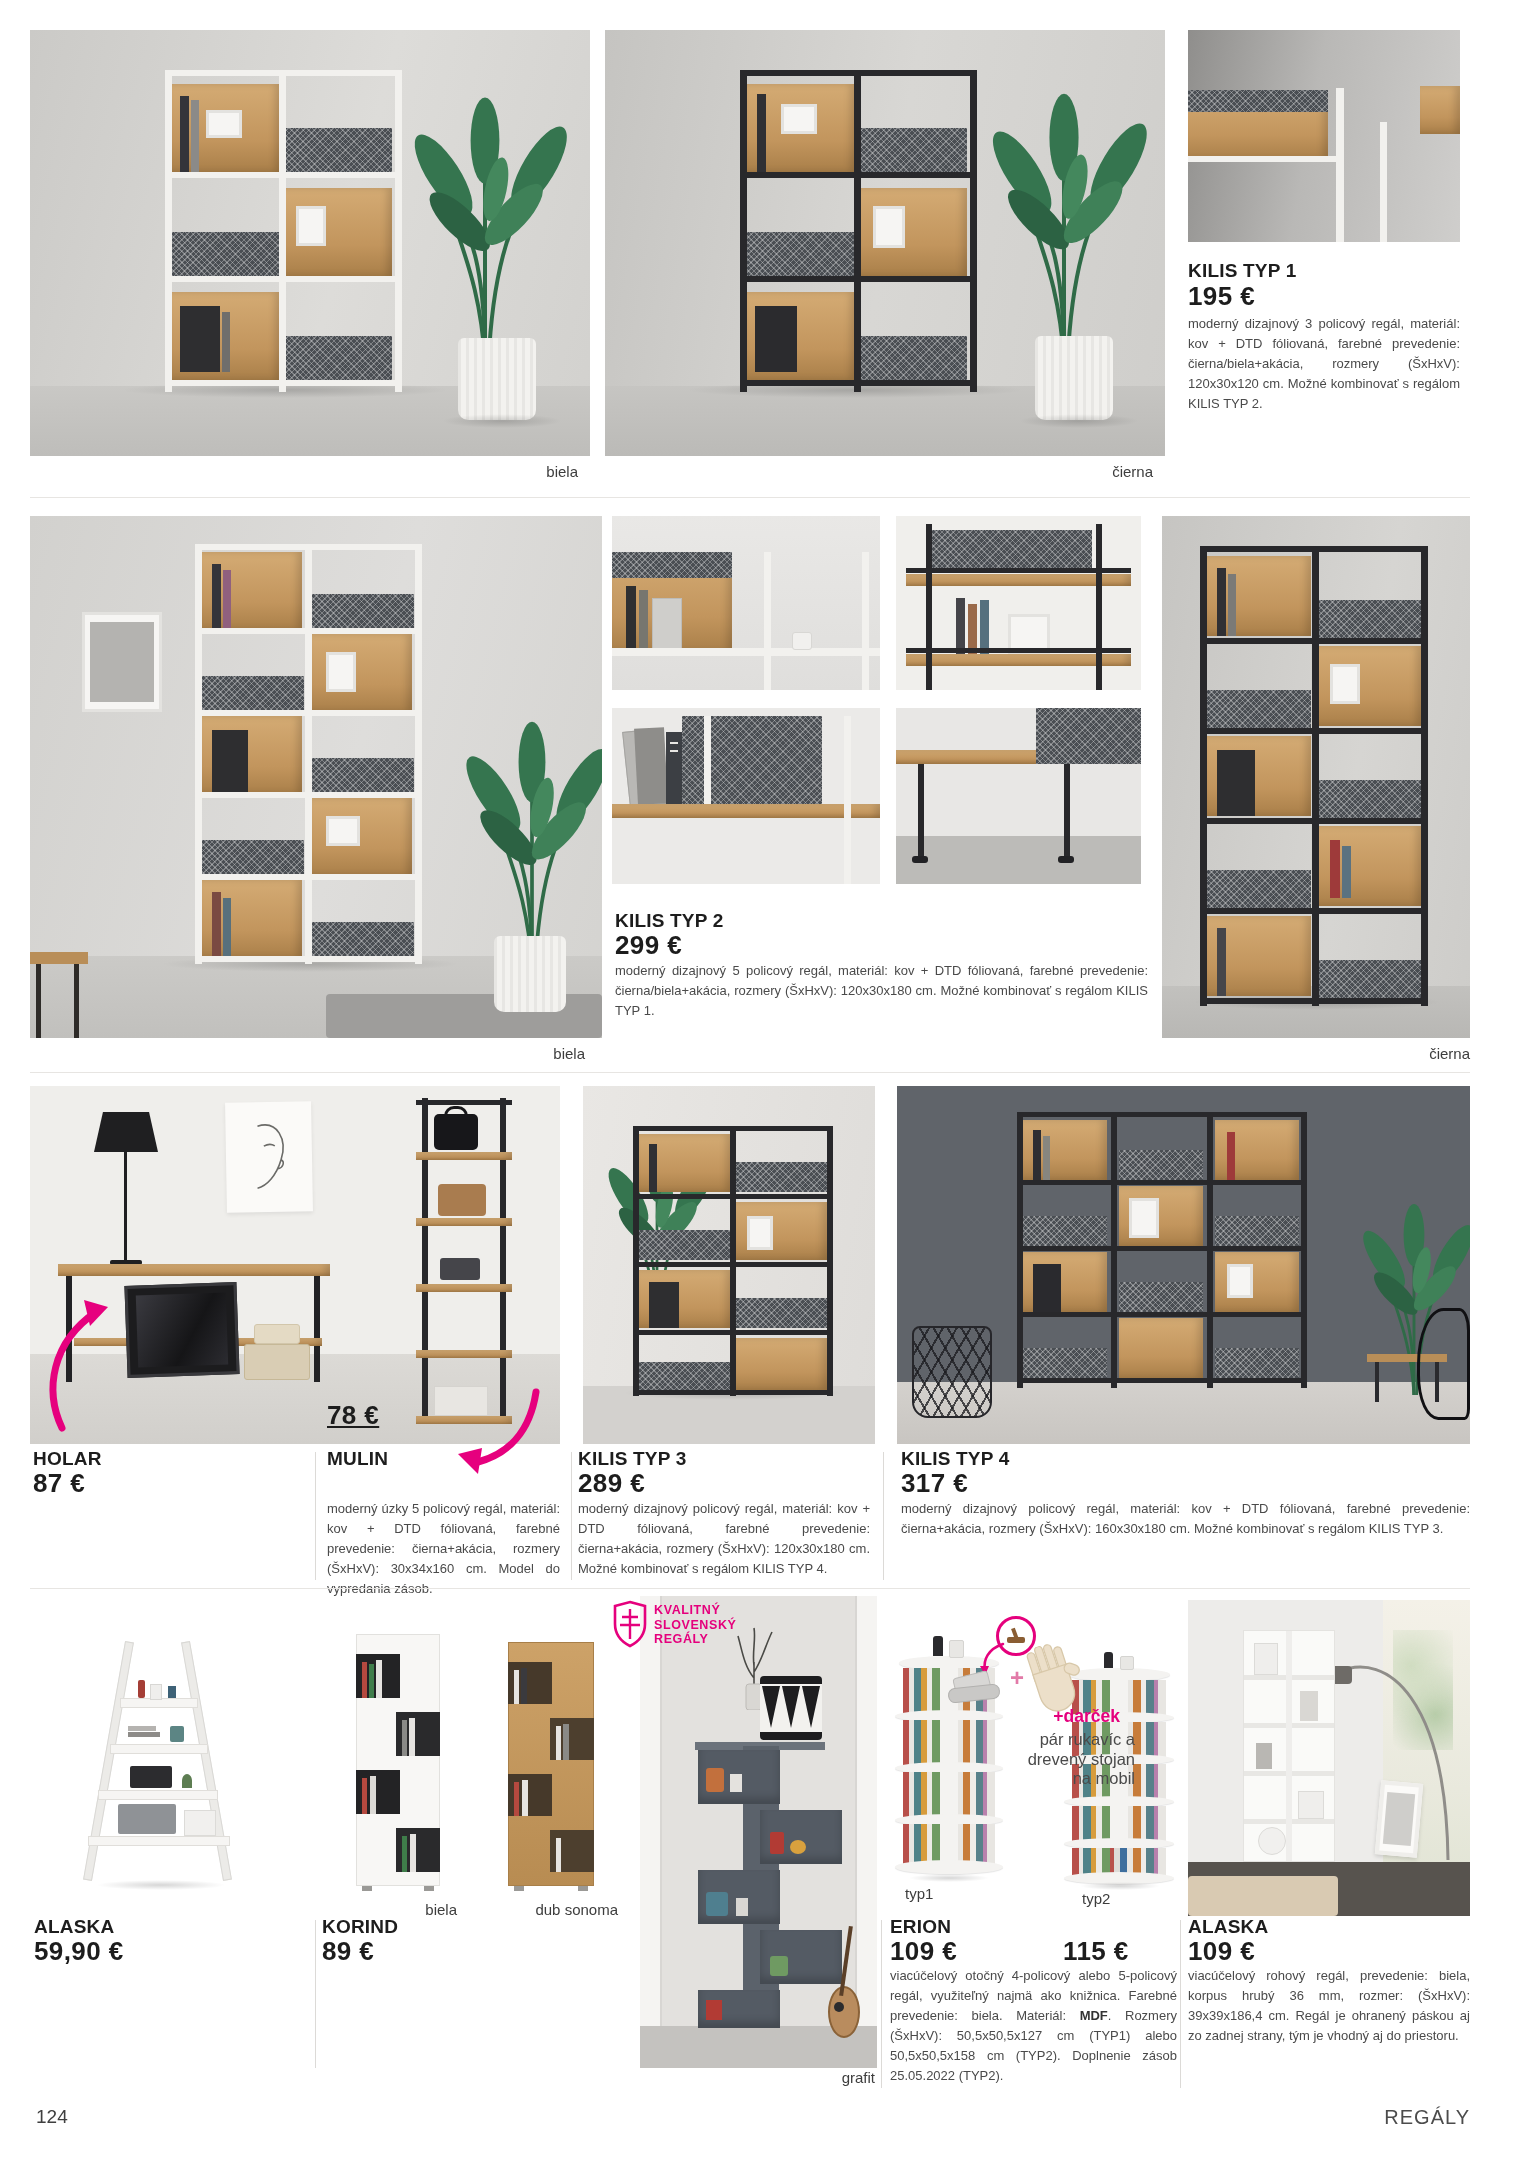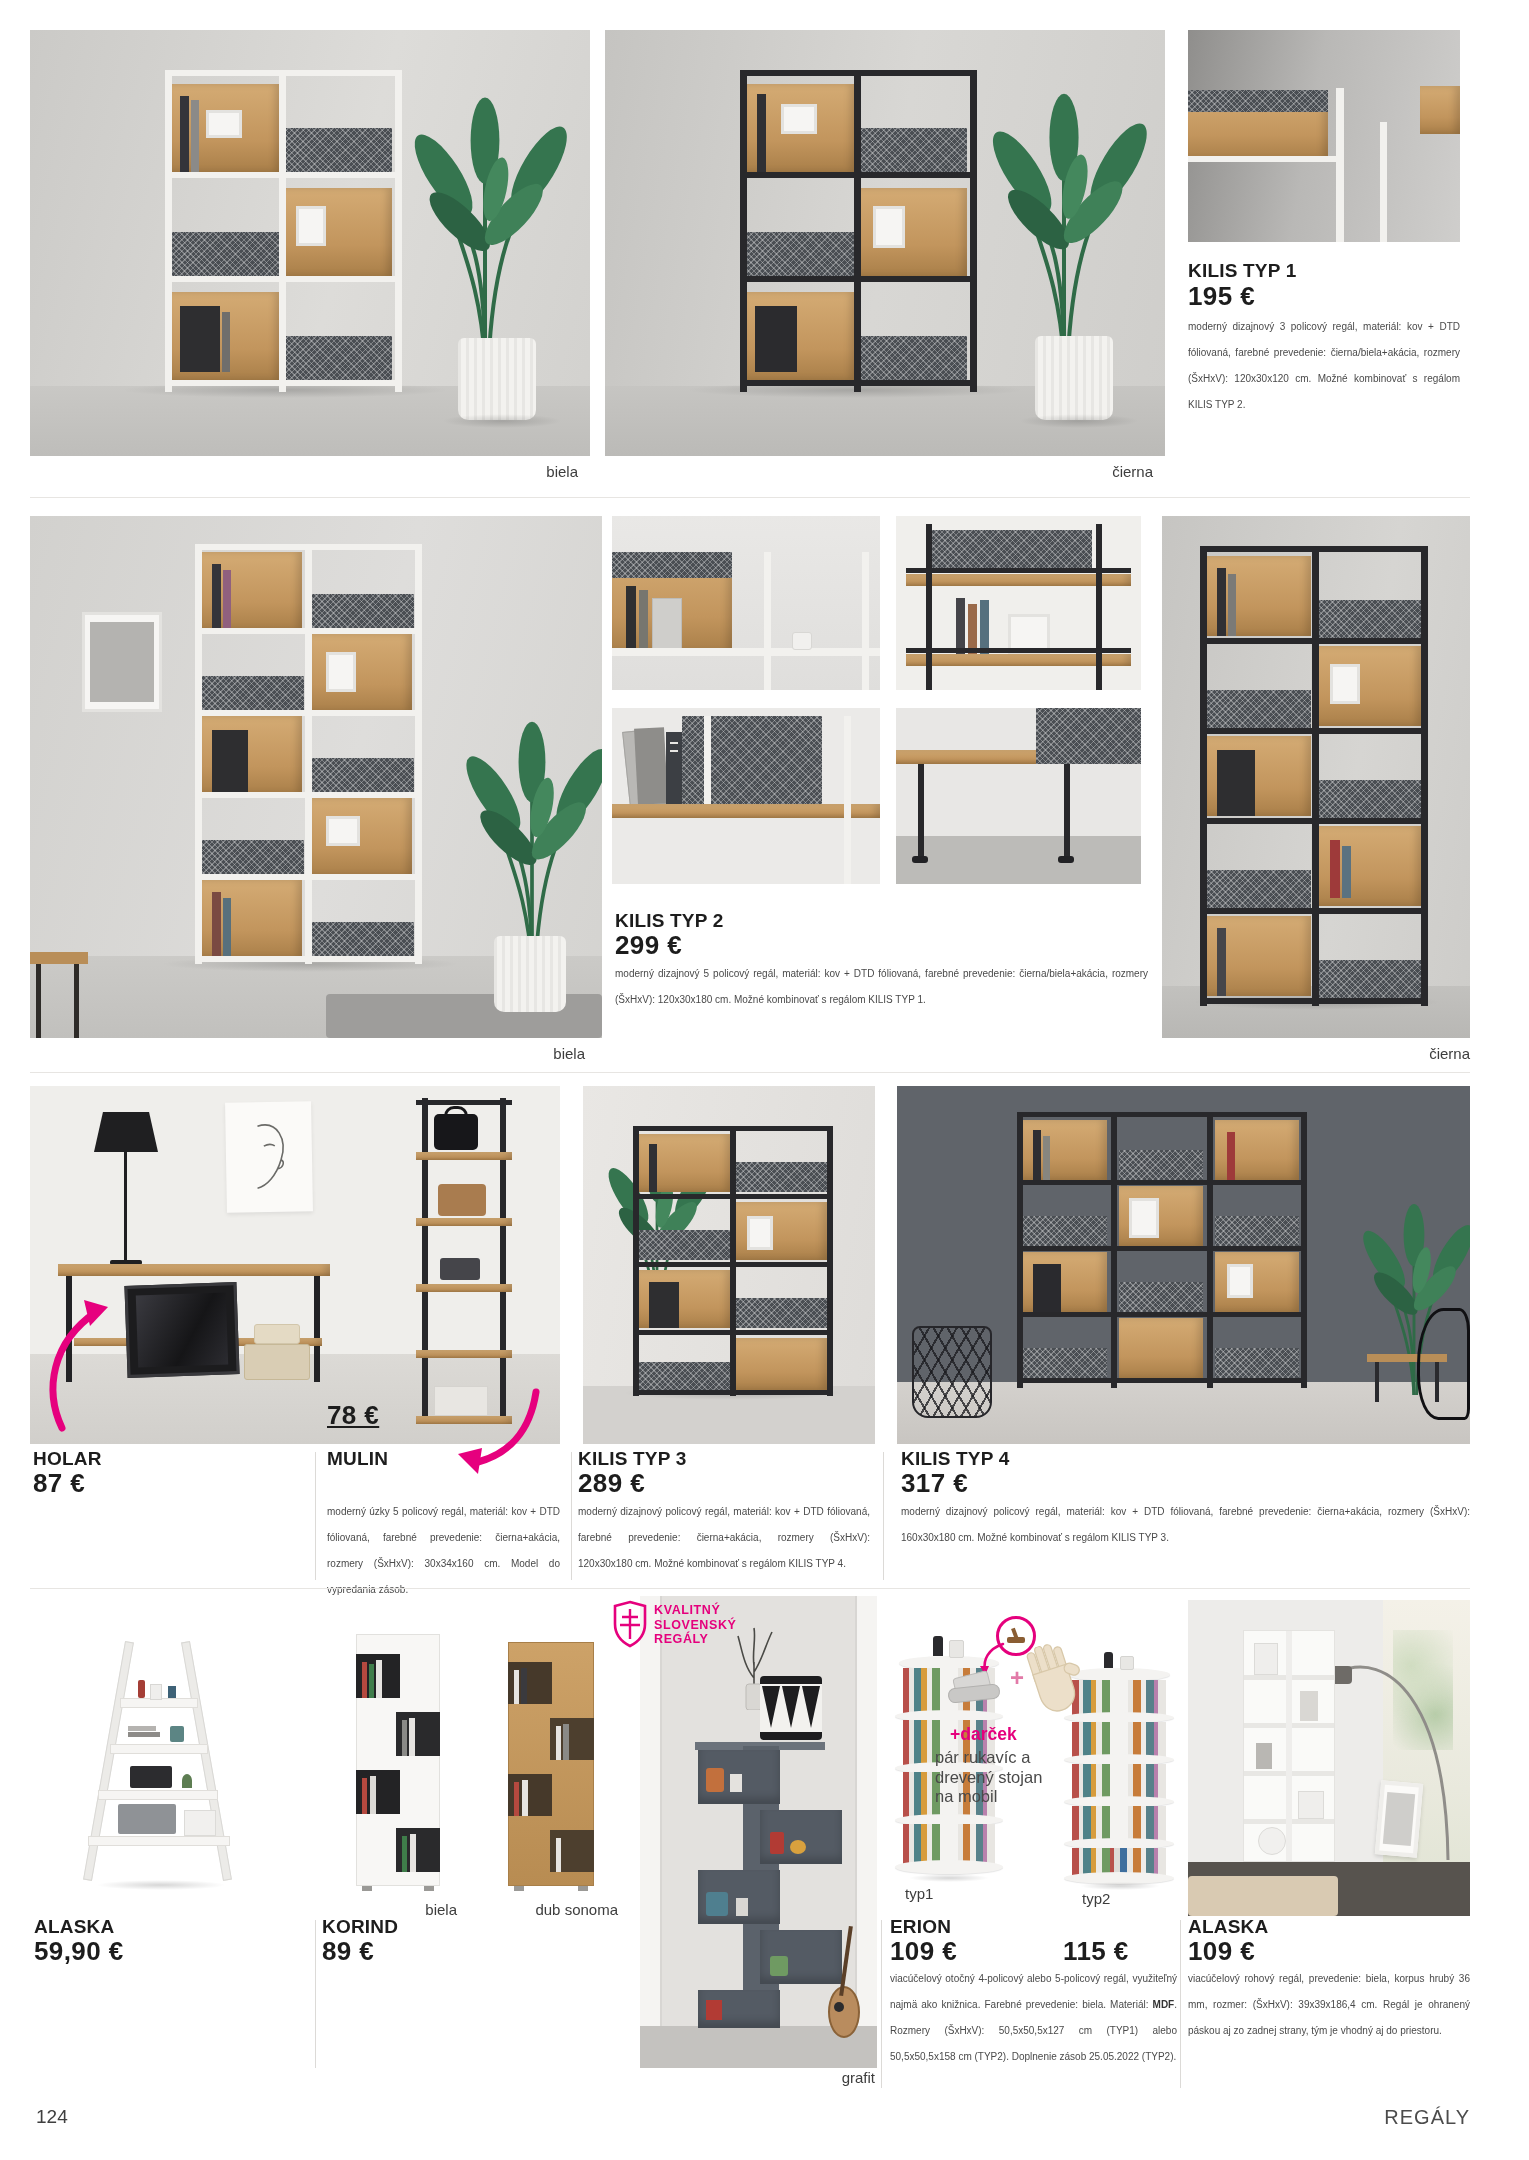--- a/index.html
+++ b/index.html
@@ -2,25 +2,25 @@
 <html><head>
 <meta charset="utf-8">
 <style>
   html,body{margin:0;padding:0;background:#ffffff;}
   body{font-family:"Liberation Sans","DejaVu Sans",sans-serif;color:#3c3c3c;}
   .page{position:relative;width:1529px;height:2160px;background:#fff;overflow:hidden;}
   .a{position:absolute;}
   .ph{position:absolute;overflow:hidden;}
   .title{font-weight:700;font-size:19px;letter-spacing:.2px;color:#1d1d1d;line-height:1.1;}
   .price{font-weight:700;font-size:26px;letter-spacing:.4px;color:#1d1d1d;line-height:1.05;}
-  .desc{font-size:10px;line-height:26px;color:#4a4a4a;text-align:justify;}
+  .desc{font-size:13px;line-height:20px;color:#4a4a4a;text-align:justify;}
   .desc .b{font-weight:700;color:#333;}
   .lbl{font-size:15px;color:#3d3d3d;line-height:1.1;}
   .right{text-align:right;}
-  .center{text-align:left;margin-top:18px;}
+  .center{text-align:right;}
   .hdiv{position:absolute;height:1px;background:#e7e5e2;}
   .vdiv{position:absolute;width:1px;background:#dcdad7;}
   .wf{background:#f2f1ee;}
   .bf{background:#28282b;}
   .wd{background:linear-gradient(180deg,#d4ab74 0%,#c2955d 65%,#a97f49 100%);box-shadow:inset -5px 0 7px rgba(0,0,0,.14);}
   .mesh{background-color:#4a4e53;background-image:repeating-linear-gradient(45deg,rgba(240,240,240,.32) 0 1px,transparent 1px 4px),repeating-linear-gradient(135deg,rgba(240,240,240,.32) 0 1px,transparent 1px 4px);}
   .pot{background:#f3f2ef;background-image:repeating-linear-gradient(90deg,rgba(0,0,0,.05) 0 3px,transparent 3px 8px);border-radius:6px 6px 10px 10px;}
   .shadow{background:radial-gradient(ellipse at center,rgba(0,0,0,.16),transparent 70%);}
   .framepic{background:#f6f5f3;border:3px solid #e3e2df;box-sizing:border-box;}
   .badge-line{font-size:12.5px;font-weight:700;letter-spacing:.6px;line-height:14.5px;}

